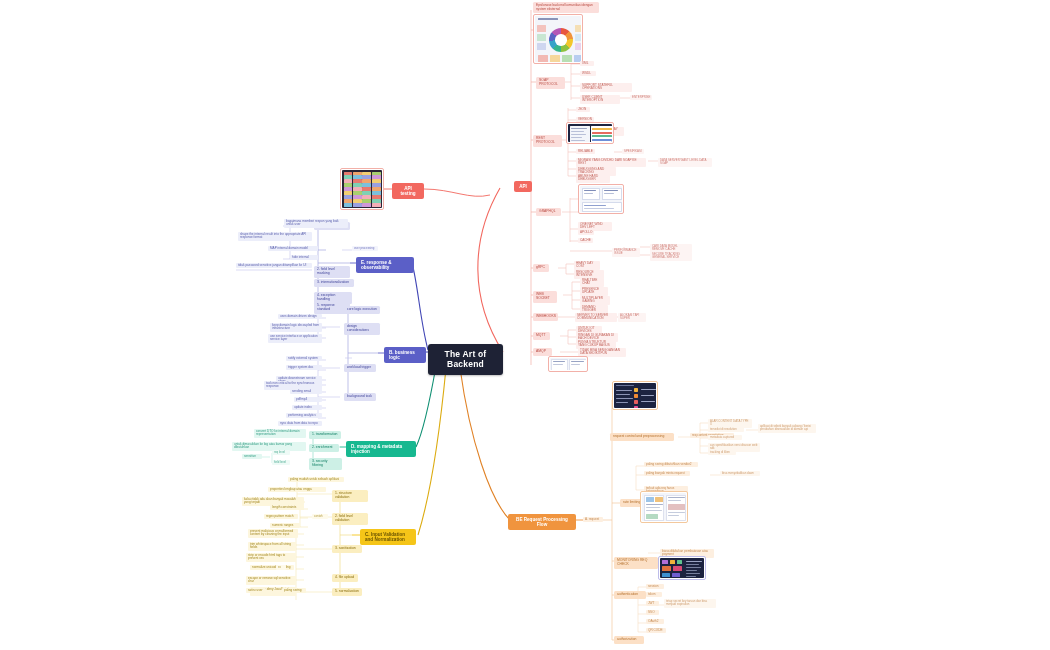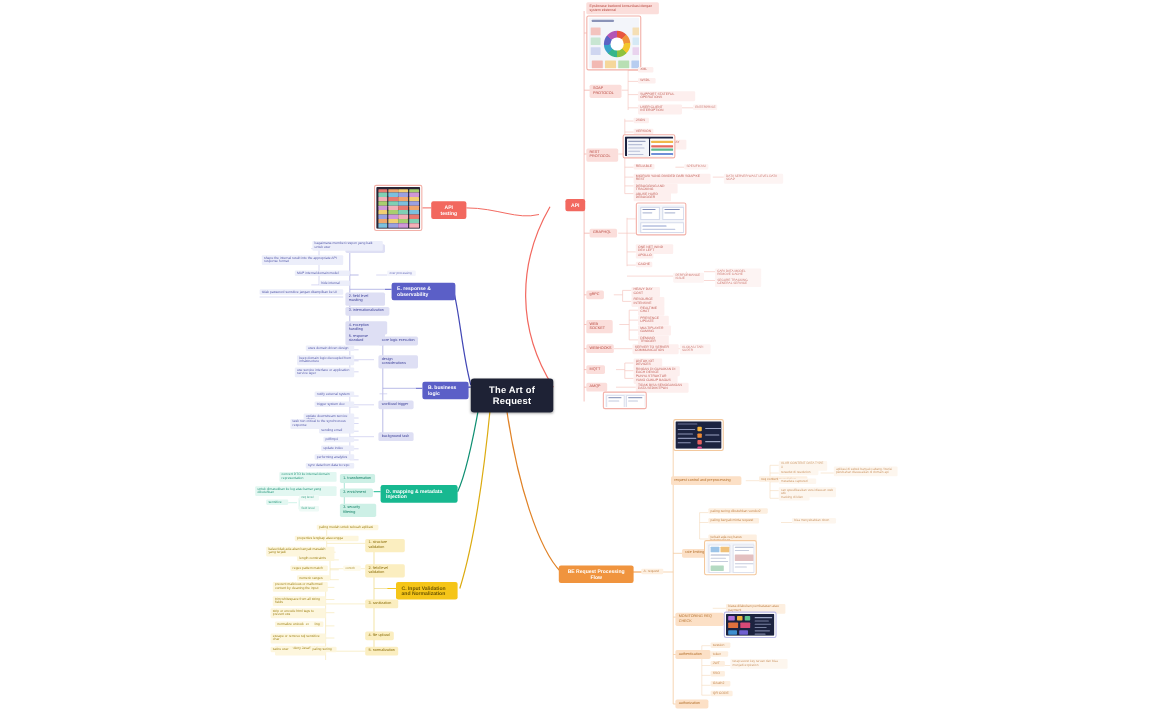--- a/index.html
+++ b/index.html
@@ -251,21 +251,21 @@
       <path d="M636 466 L 644 466 M636 475 L 644 475 M636 490 L 644 490" stroke="#f6ddc2" stroke-width="0.6"></path>
       <path d="M710 475 L 720 475" stroke="#f6ddc2" stroke-width="0.6"></path>
       <path d="M648 553 L 660 553" stroke="#f6ddc2" stroke-width="0.6"></path>
       <path d="M638 587 L 638 632" stroke="#f6ddc2" stroke-width="0.6"></path>
       <path d="M638 595 L 630 595" stroke="#f6ddc2" stroke-width="0.6"></path>
       <path d="M638 587 L 646 587 M638 596 L 646 596 M638 605 L 646 605 M638 614 L 646 614 M638 623 L 646 623 M638 632 L 646 632" stroke="#f6ddc2" stroke-width="0.6"></path>
       <path d="M654 605 L 664 605" stroke="#f6ddc2" stroke-width="0.6"></path>
     </g>
   </svg>
 
-  <div class="node root" style="left:428px; top:344px; width:75px;">The Art of Request</div>
+  <div class="node root" style="left:428px; top:344px; width:75px;">The Art of Backend</div>
 
   <div class="thumb framed" style="left:340px; top:168px; width:44px; height:42px;">
     <div class="inner">
       <div class="art-grid" style="grid-template-columns:repeat(4,1fr); grid-template-rows:repeat(9,1fr); background:#2a2535;">
         <div class="art-cell" style="background:#e8796f"></div>
           <div class="art-cell" style="background:#f0a56d"></div>
         <div class="art-cell" style="background:#f2cf72"></div>
           <div class="art-cell" style="background:#a8cf6e"></div>
         <div class="art-cell" style="background:#7fd0b4"></div>
           <div class="art-cell" style="background:#7cc0dd"></div>

